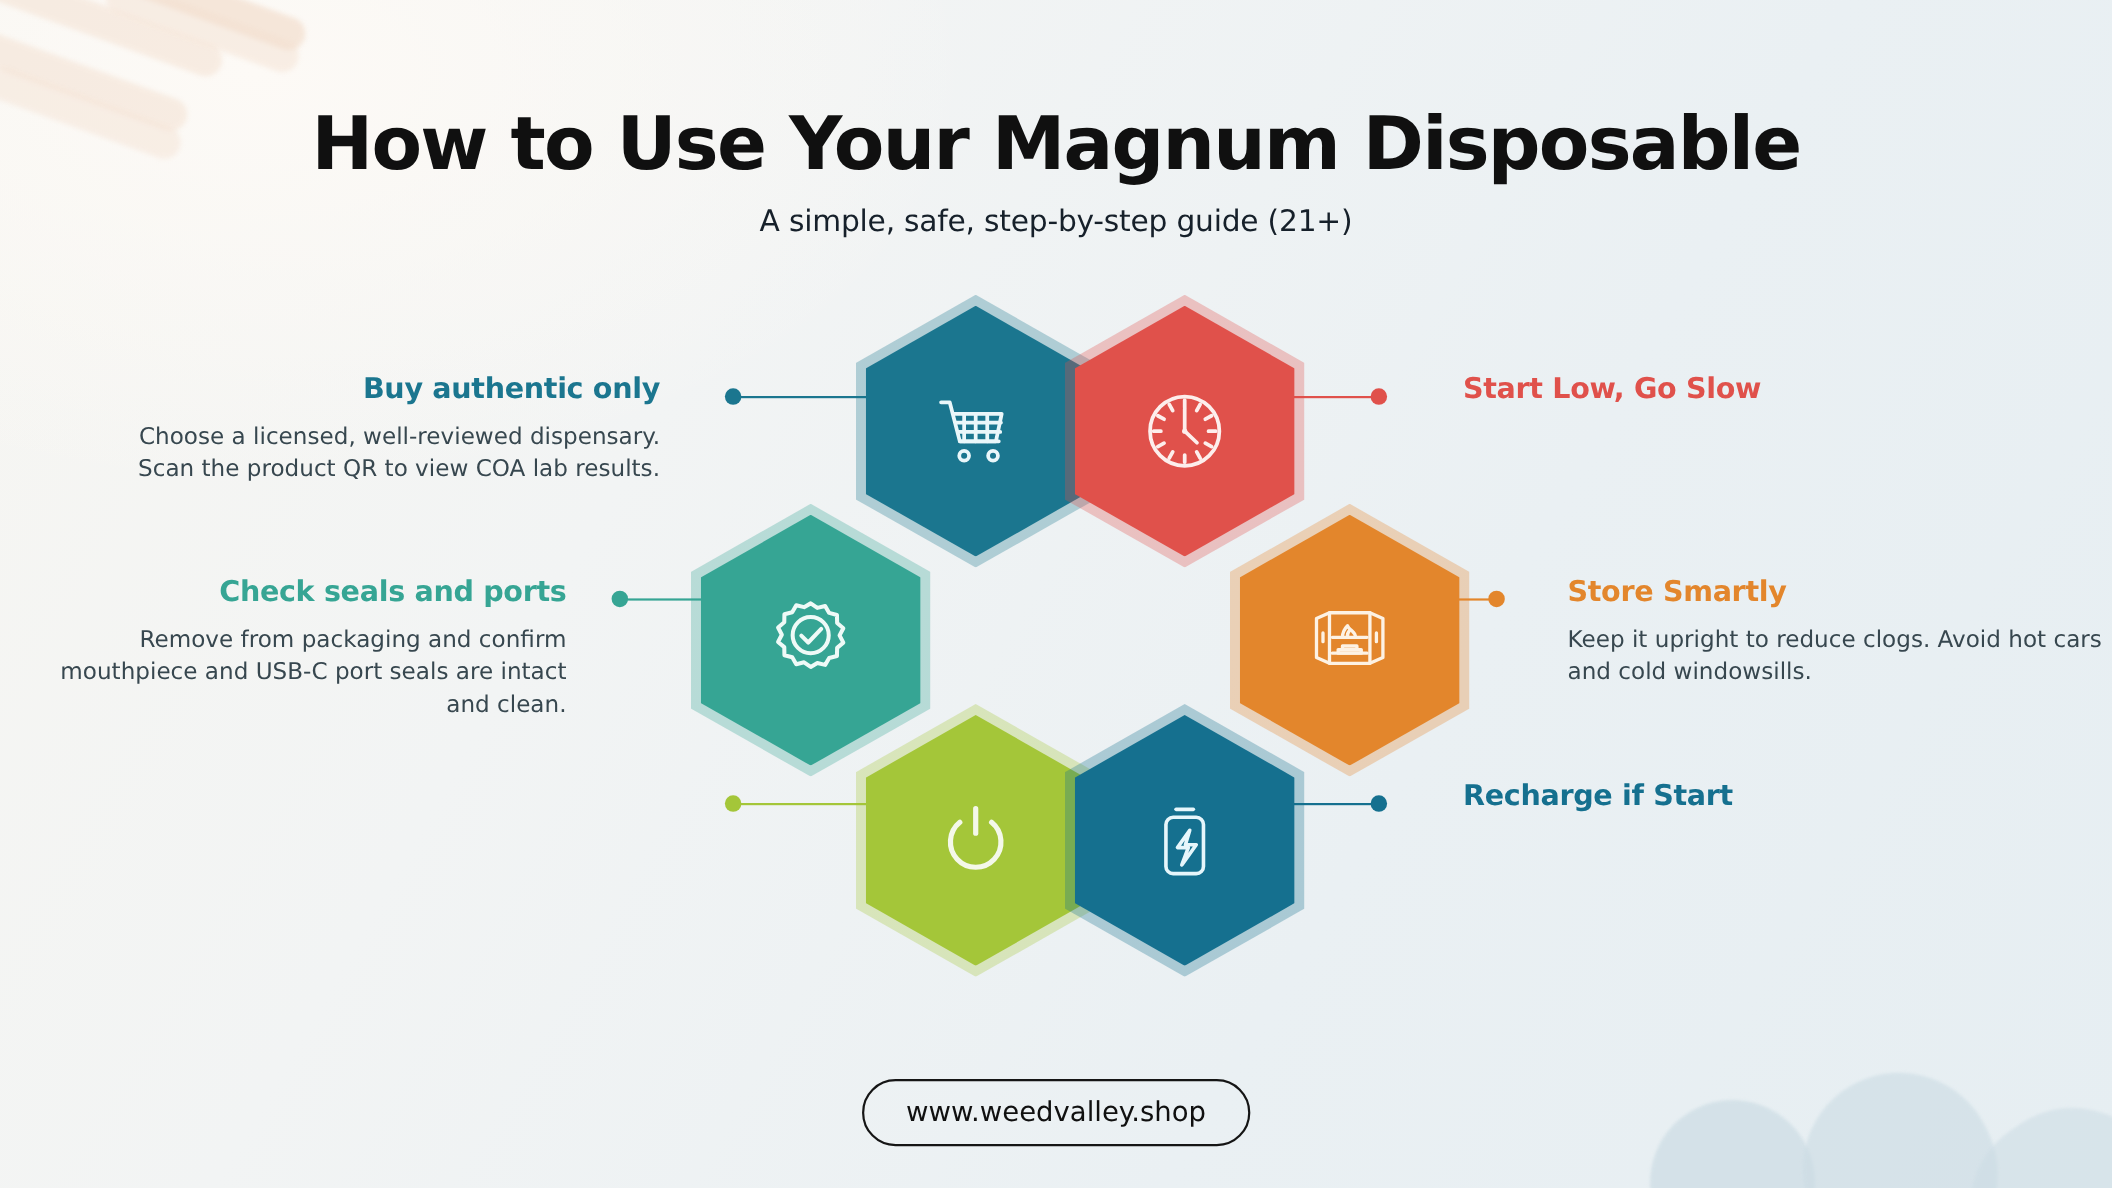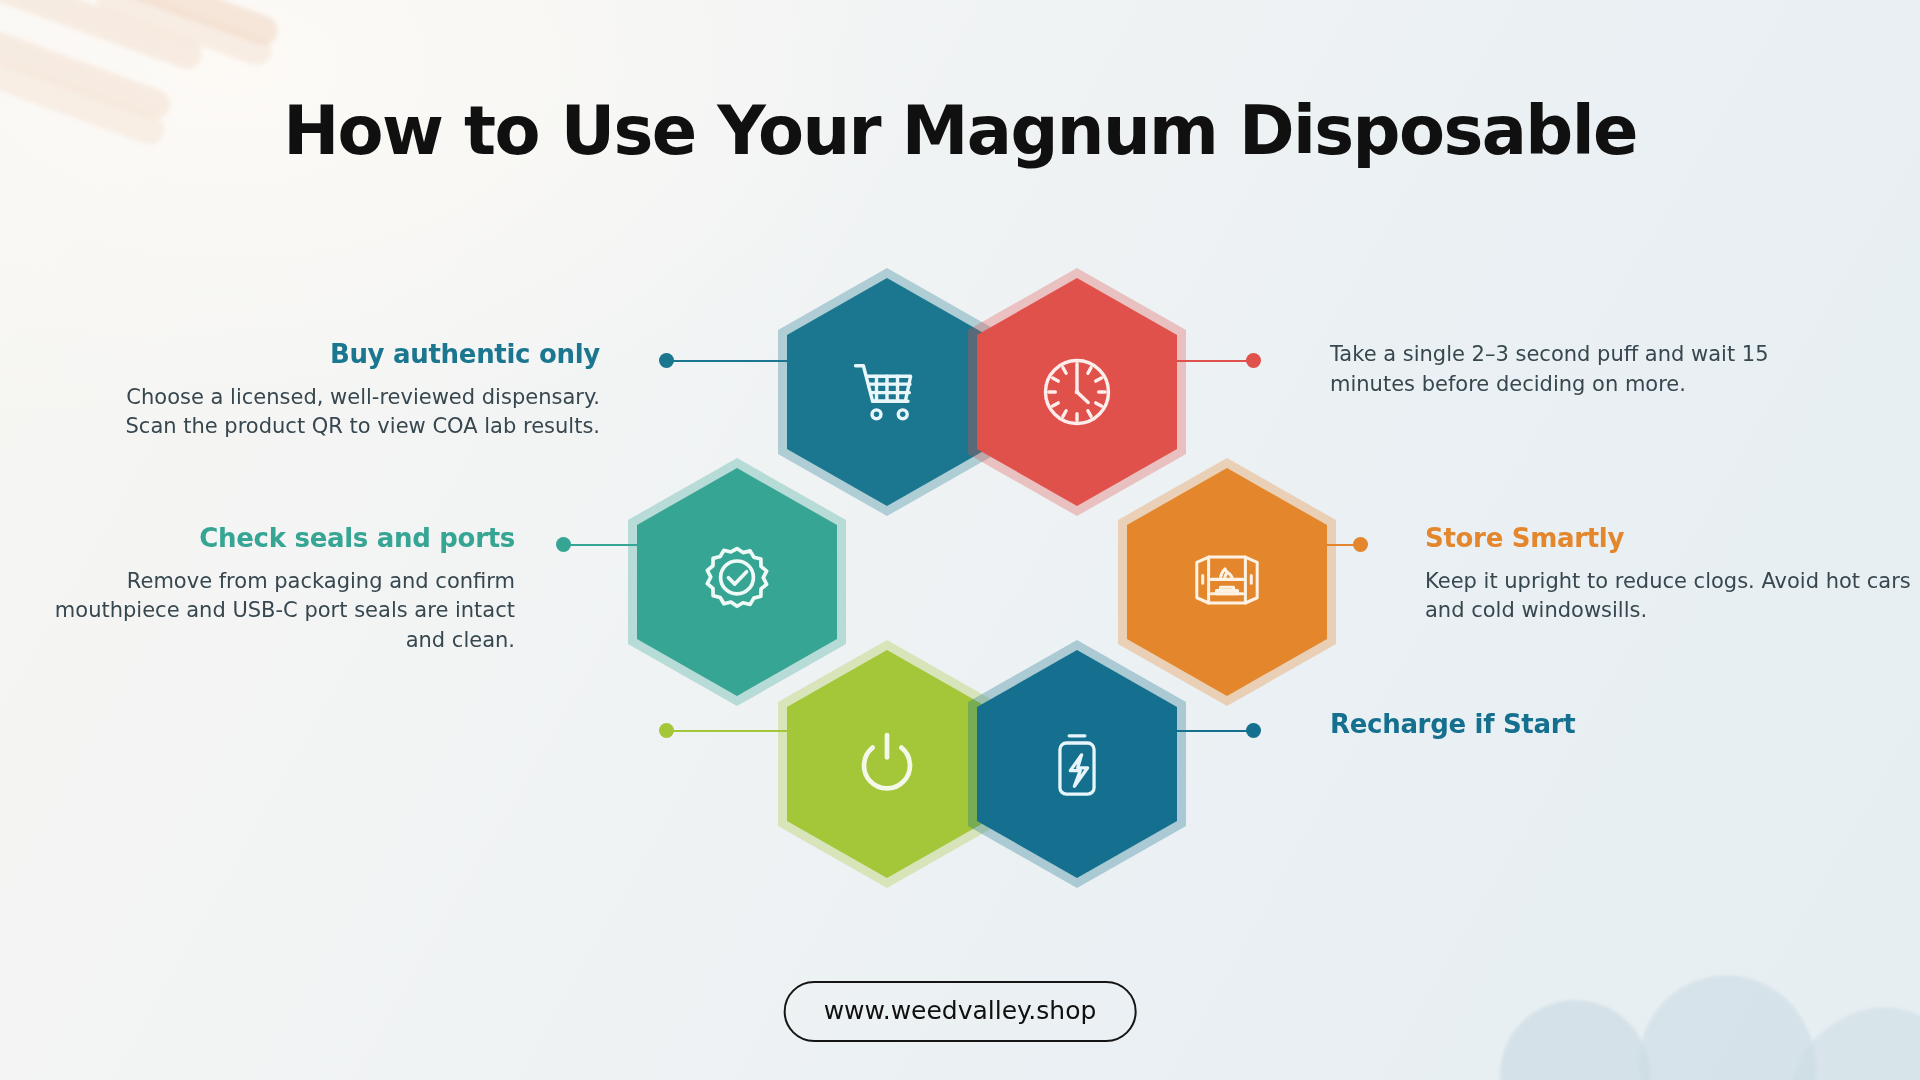--- a/index.html
+++ b/index.html
@@ -192,20 +192,21 @@
   </div>
 
   <div class="deco leaf-wrap">
     <div class="leaf" style="left:10px;  top:120px; width:150px; height:150px; border-radius:78px 78px 78px 10px; transform:rotate(-30deg);"></div>
     <div class="leaf" style="left:150px; top:95px;  width:175px; height:180px; border-radius:92px 92px 92px 12px; transform:rotate(-26deg); opacity:.62;"></div>
     <div class="leaf" style="left:300px; top:130px; width:180px; height:170px; border-radius:90px 90px 90px 12px; transform:rotate(-34deg); opacity:.55;"></div>
   </div>
 
   <div class="header">
     <h1 class="title">How to Use Your Magnum Disposable</h1>
+    <p class="subtitle">A simple, safe, step-by-step guide (21+)</p>
   </div>
 
   <div>
 
     <div class="conn" style="left:660px; top:360px; width:130px; background:#1b768f;">
       <span class="dot left-end" style="background:#1b768f;"></span>
     </div>
     <div class="conn" style="left:557px; top:544px; width:200px; background:#36a594;">
       <span class="dot left-end" style="background:#36a594;"></span>
     </div>
@@ -320,21 +321,21 @@
     <p class="card-body">Choose a licensed, well-reviewed dispensary. Scan the product QR to view COA lab results.</p>
   </div>
 
   <div class="card l" style="left:15px; top:524px;">
     <h2 class="card-title" style="color:#36a594;">Check seals and ports</h2>
     <p class="card-body">Remove from packaging and confirm mouthpiece and USB-C port seals are intact and clean.</p>
   </div>
 
 
   <div class="card r" style="left:1330px; top:340px;">
-    <p class="card-body">Take a single 2–3 second puff and wait 15 minutes before deciding on more.</p>
+    <h2 class="card-title" style="color:#e0514b;">Start Low, Go Slow</h2>
   </div>
 
   <div class="card r" style="left:1425px; top:524px;">
     <h2 class="card-title" style="color:#e3862c;">Store Smartly</h2>
     <p class="card-body">Keep it upright to reduce clogs. Avoid hot cars and cold windowsills.</p>
   </div>
 
   <div class="card r" style="left:1330px; top:710px;">
     <h2 class="card-title" style="color:#15708f;">Recharge if Start</h2>
   </div>

